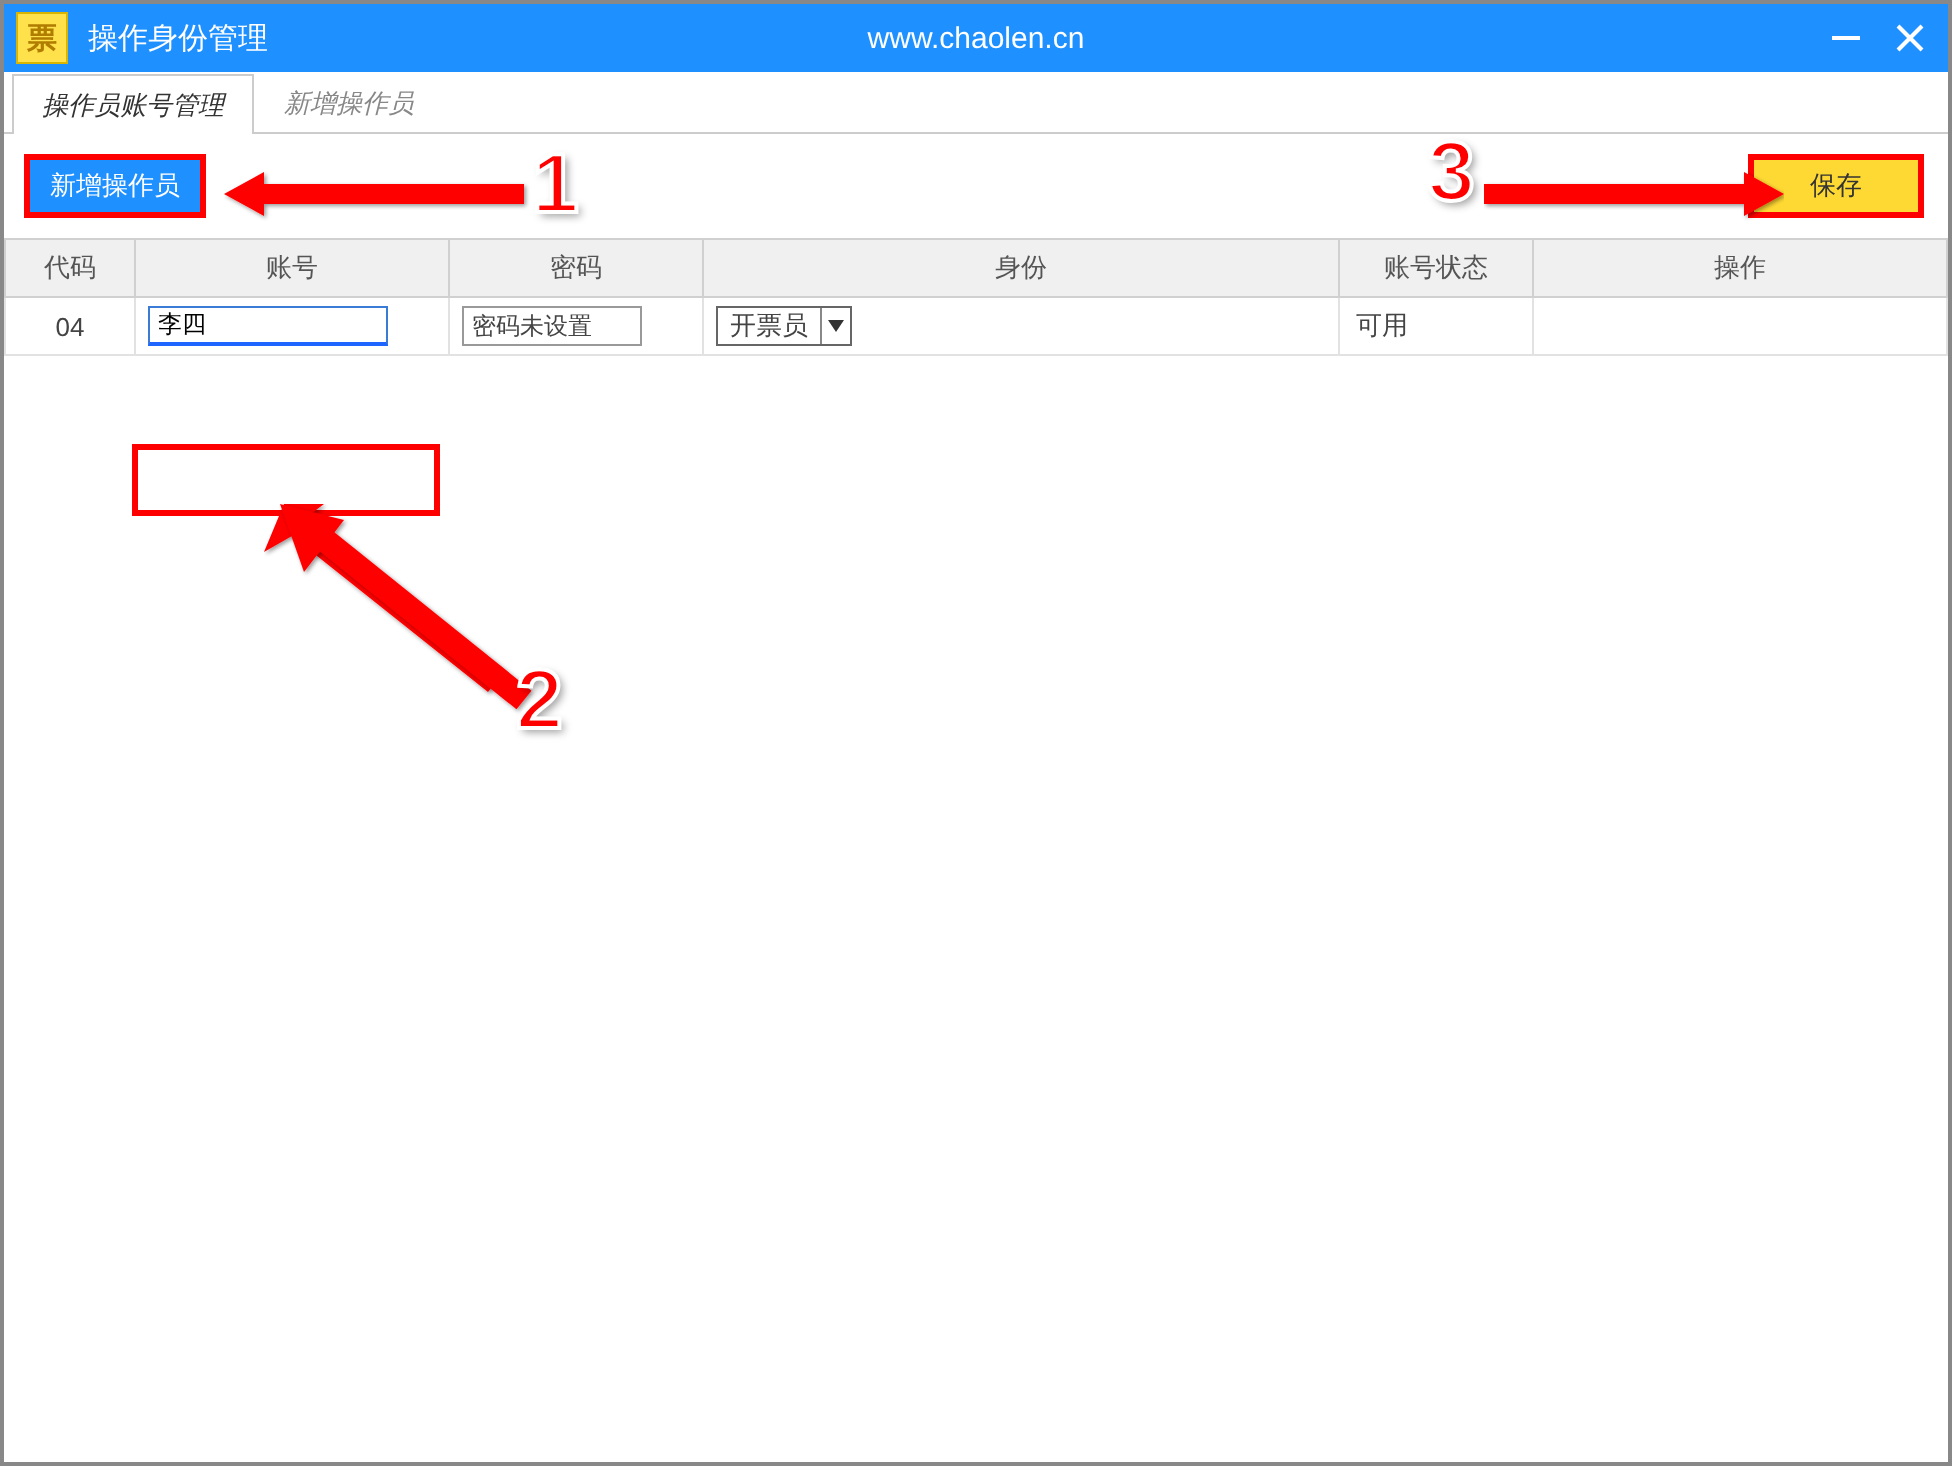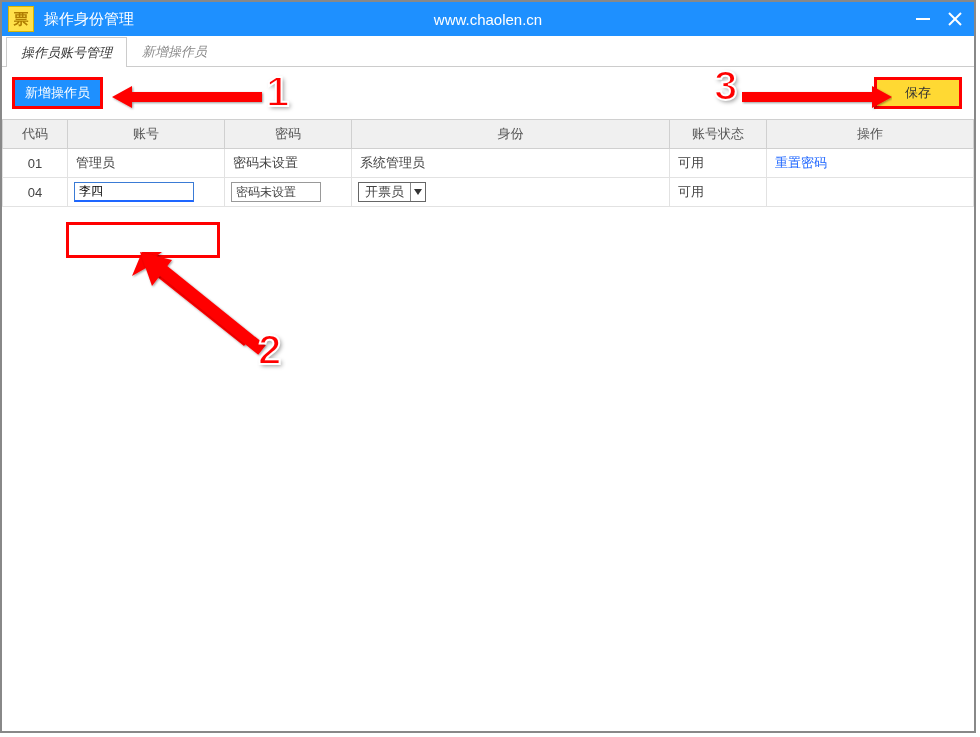--- a/index.html
+++ b/index.html
@@ -91,30 +91,20 @@
         <th class="col-code">代码</th>
         <th class="col-account">账号</th>
         <th class="col-password">密码</th>
         <th class="col-role">身份</th>
         <th class="col-status">账号状态</th>
         <th class="col-ops">操作</th>
       </tr>
     </thead>
     <tbody>
 
-      <tr>
-        <td class="col-code">01</td>
-        <td>管理员</td>
-        <td>密码未设置</td>
-        <td>系统管理员</td>
-        <td>可用</td>
-        <td>
-          <span class="link">重置密码</span>
-        </td>
-      </tr>
 
 
       <tr>
         <td class="col-code">04</td>
         <td class="padpx highlight-cell">
           <input class="txt-input" type="text" value="李四" style="">
         </td>
         <td class="padpx">
           <span class="pw-input-wrap">
             <span class="pw-input-text">密码未设置</span>

